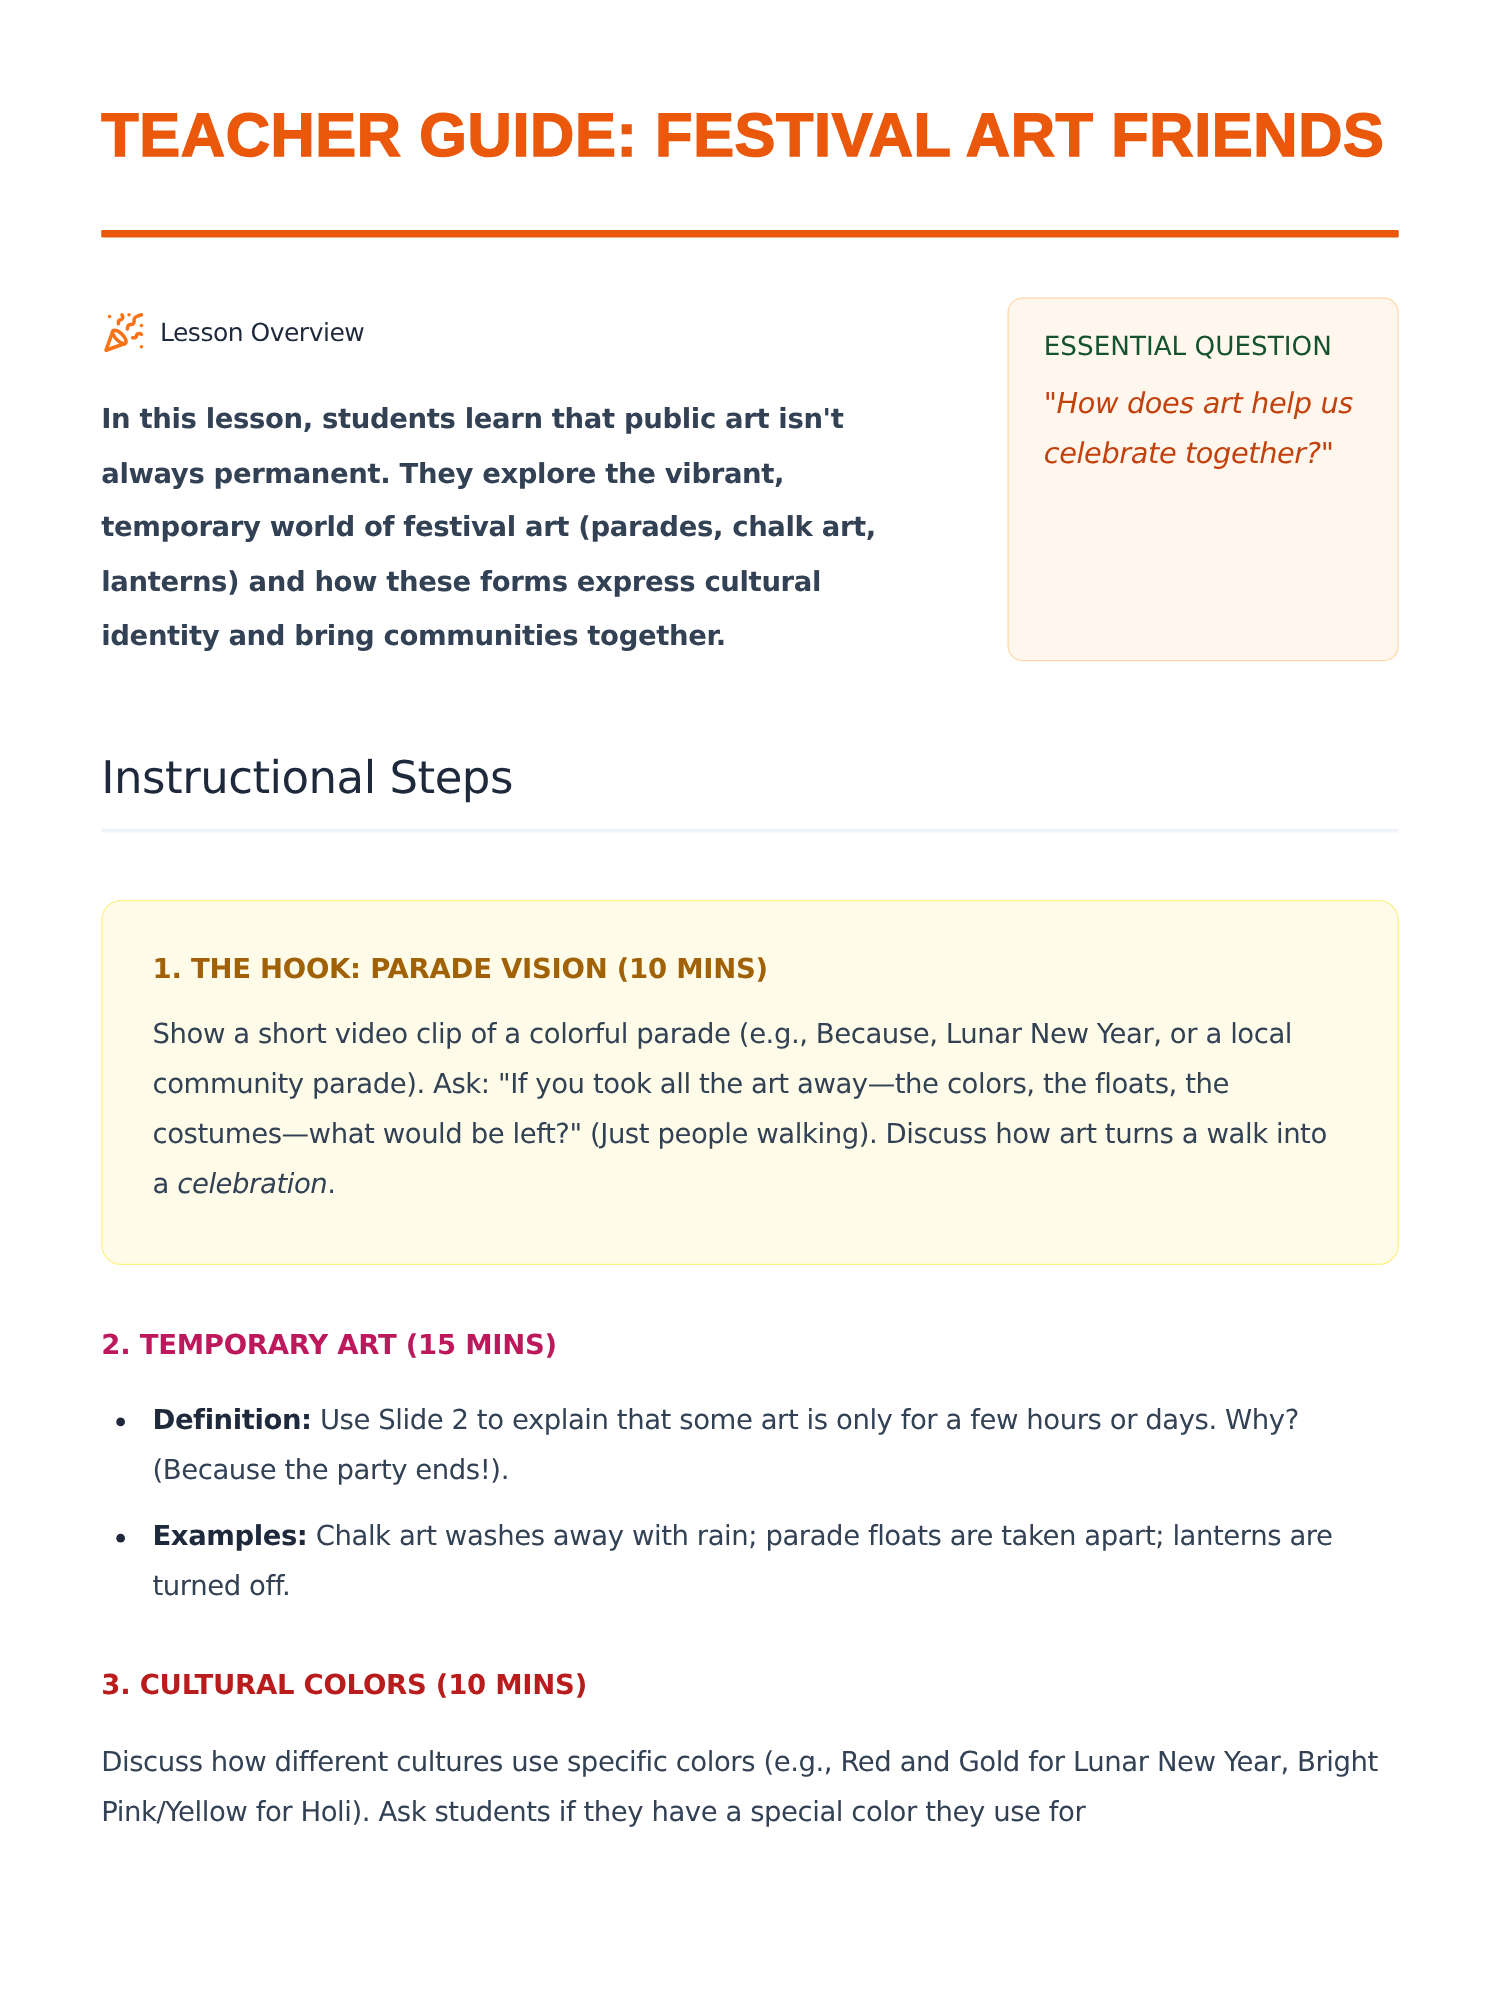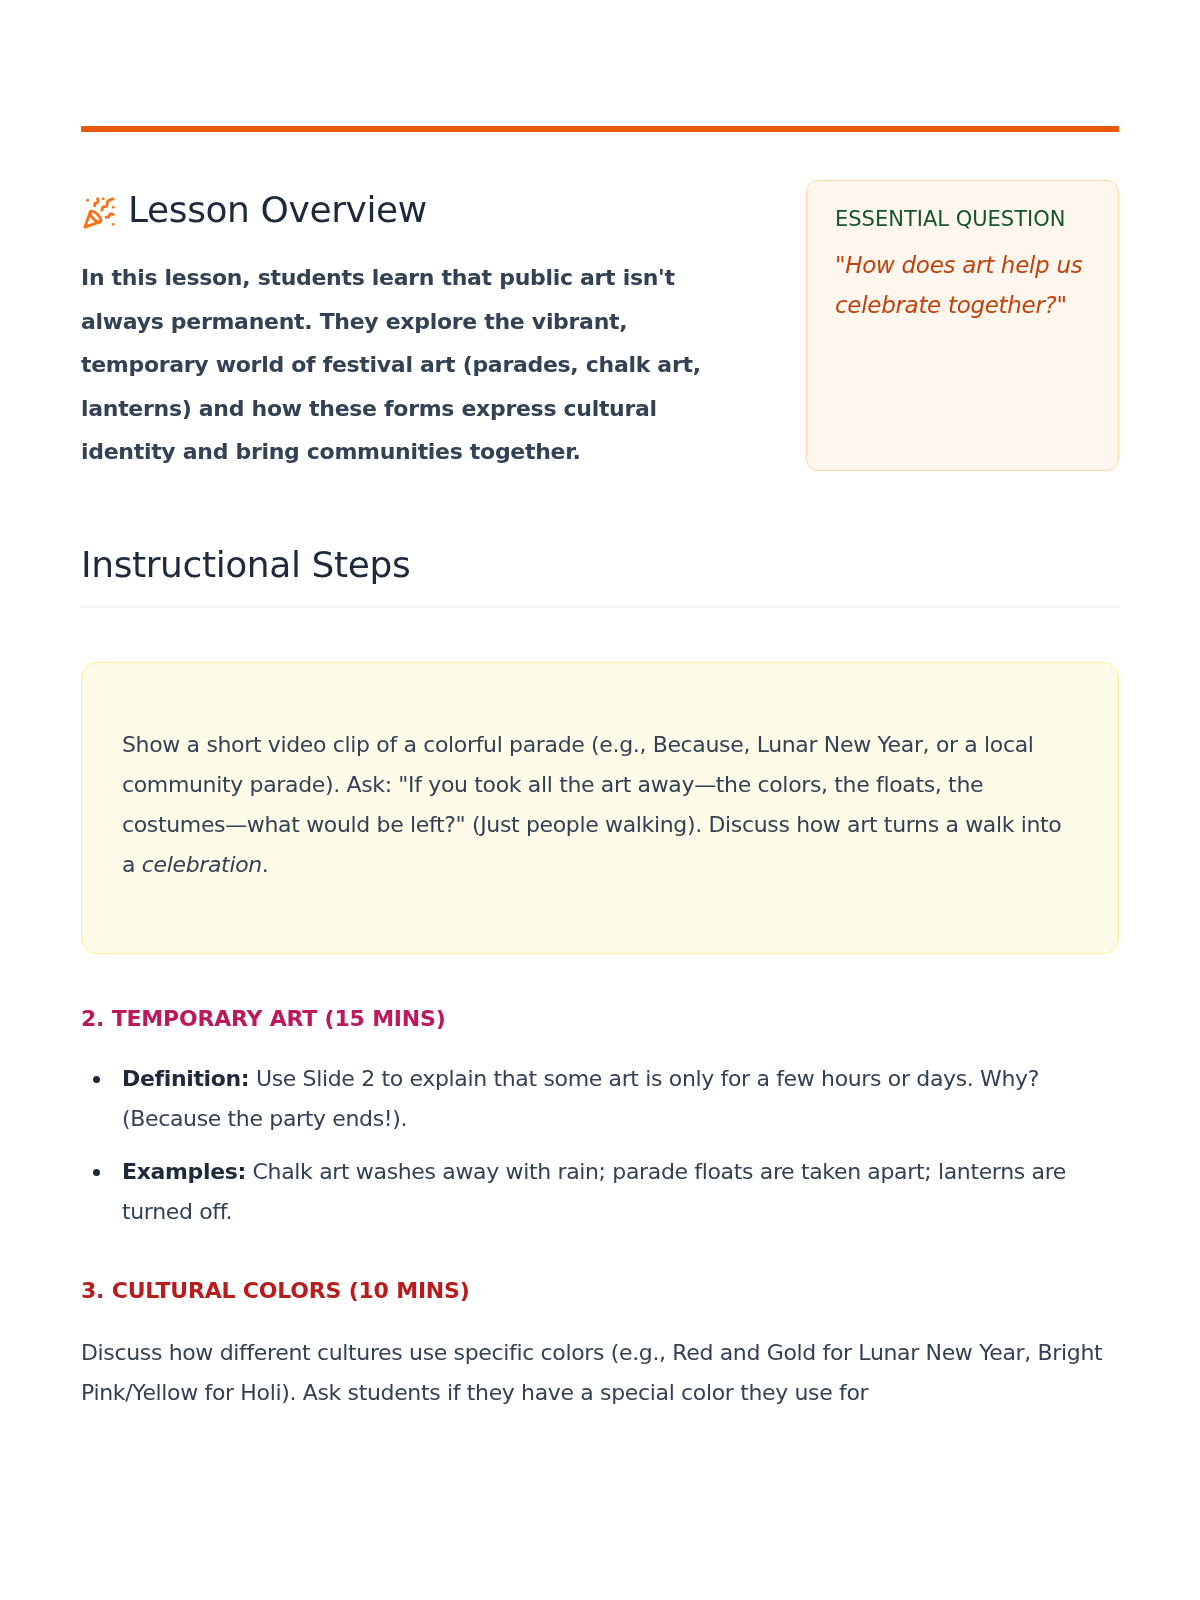--- a/index.html
+++ b/index.html
@@ -35,22 +35,22 @@
     }
 
     .overview {
       display: flex;
       justify-content: space-between;
       margin-top: 54px;
     }
     .overview-left { width: 670px; }
     .overview-heading {
       display: flex;
-      align-items: flex-end;
-      font-size: 36px;
+      align-items: center;
+      font-size: 20px;
       font-weight: 500;
       color: #1e293b;
       letter-spacing: -0.4px;
       height: 44px;
     }
     .overview-heading .icon { width: 34px; height: 34px; margin-right: 12px; margin-left: 1px; }
     .overview-text {
       margin-top: 26px;
       font-size: 22px;
       line-height: 43.5px;
@@ -145,20 +145,21 @@
     .step3 { margin-top: 46px; }
     .step3 .step-title { color: #b91c1c; }
     .step3 .step-text { margin-top: 30px; }
   </style>
 </head>
 <body>
 
 <div class="page">
 
   <header>
+    <h1 class="title">Teacher Guide: Festival Art Friends</h1>
     <div class="header-rule"></div>
   </header>
 
   <section class="overview">
     <div class="overview-left">
       <h2 class="overview-heading">
         <span class="icon">
           <svg width="34" height="34" viewBox="0 0 24 24" fill="none" stroke="#f97316" stroke-width="2" stroke-linecap="round" stroke-linejoin="round">
             <path d="M5.8 11.3 2 22l10.7-3.79"></path>
             <path d="M4 3h.01"></path>
@@ -180,20 +181,21 @@
       <div class="eq-label">Essential Question</div>
       <div class="eq-text">"How does art help us celebrate together?"</div>
     </aside>
   </section>
 
   <section>
     <h2 class="steps-heading">Instructional Steps</h2>
     <div class="steps-rule"></div>
 
     <div class="step-box step1">
+      <h3 class="step-title">1. The Hook: Parade Vision (10 mins)</h3>
       <p class="step-text"><span>Show a short video clip of a colorful parade (e.g., Because, Lunar New Year, or a local community parade). Ask: "If you took all the art away—the colors, the floats, the costumes—what would be left?" (Just people walking). Discuss how art turns a walk into a </span><em>celebration</em><span>.</span></p>
     </div>
 
     <div class="step2">
       <h3 class="step-title">2. Temporary Art (15 mins)</h3>
       <ul class="bullets">
         <li>
           <span class="dot"></span><b>Definition:</b><span> Use Slide 2 to explain that some art is only for a few hours or days. Why? (Because the party ends!).</span>
         </li>
         <li>

